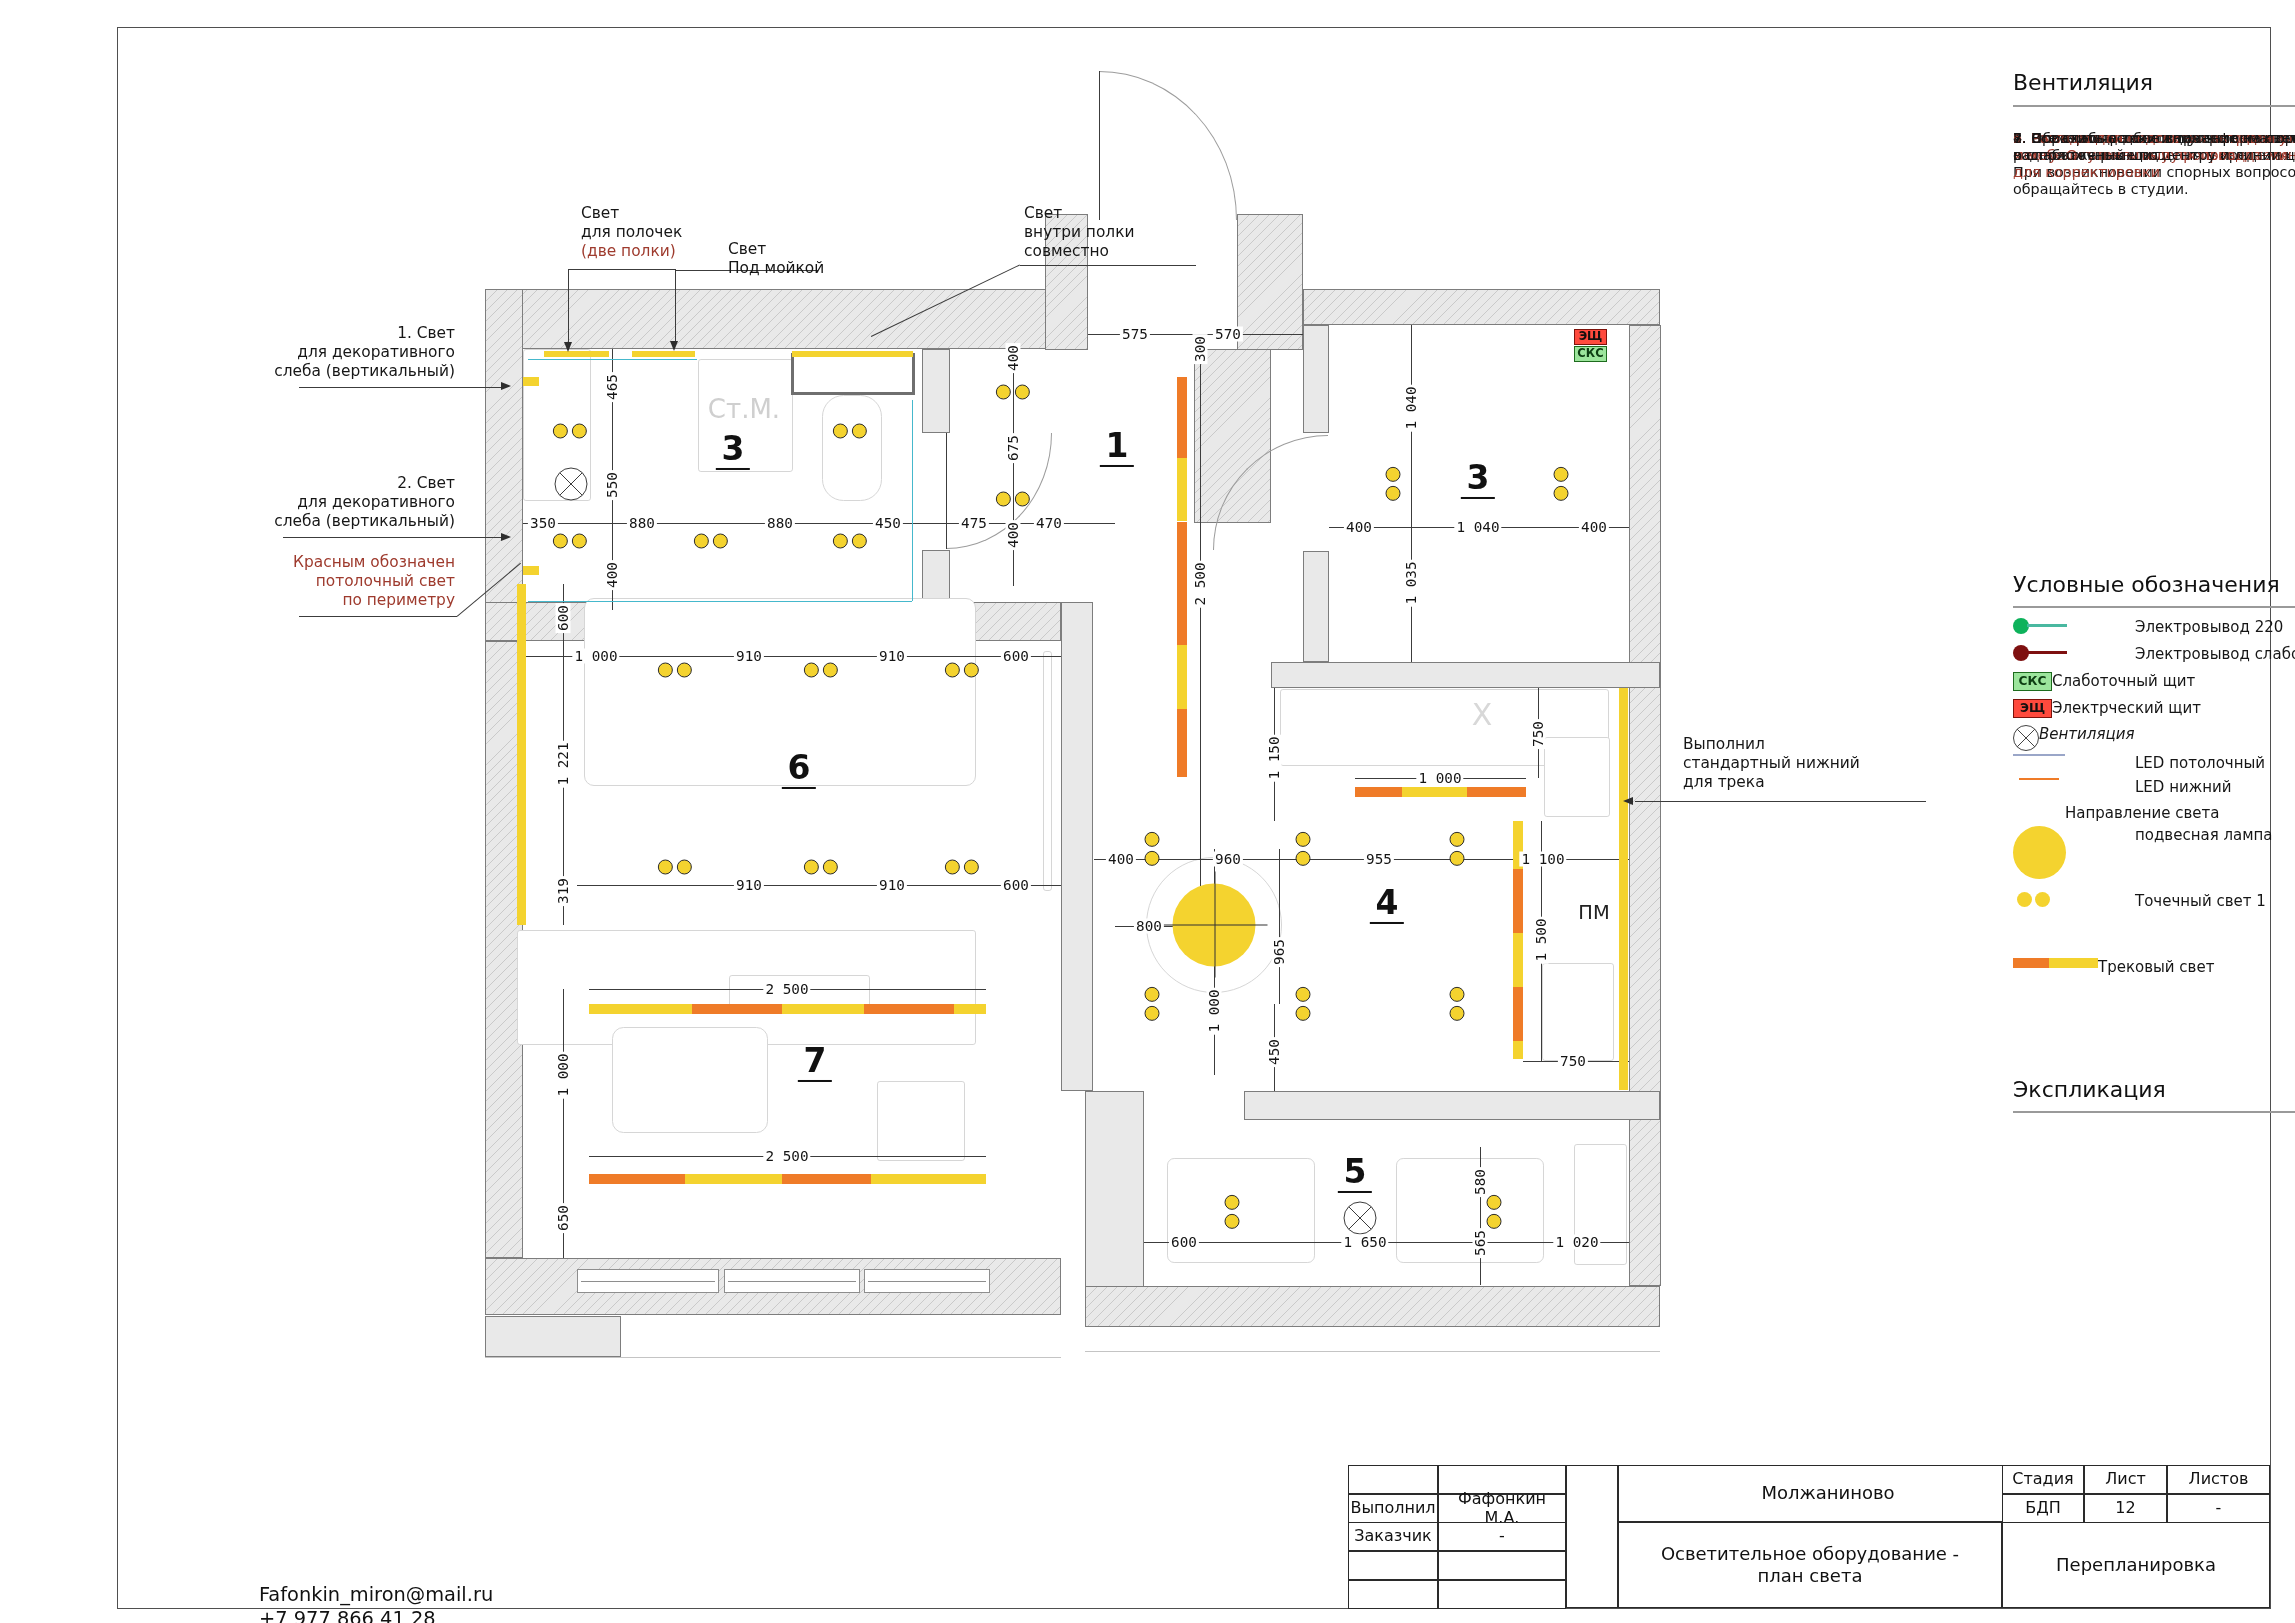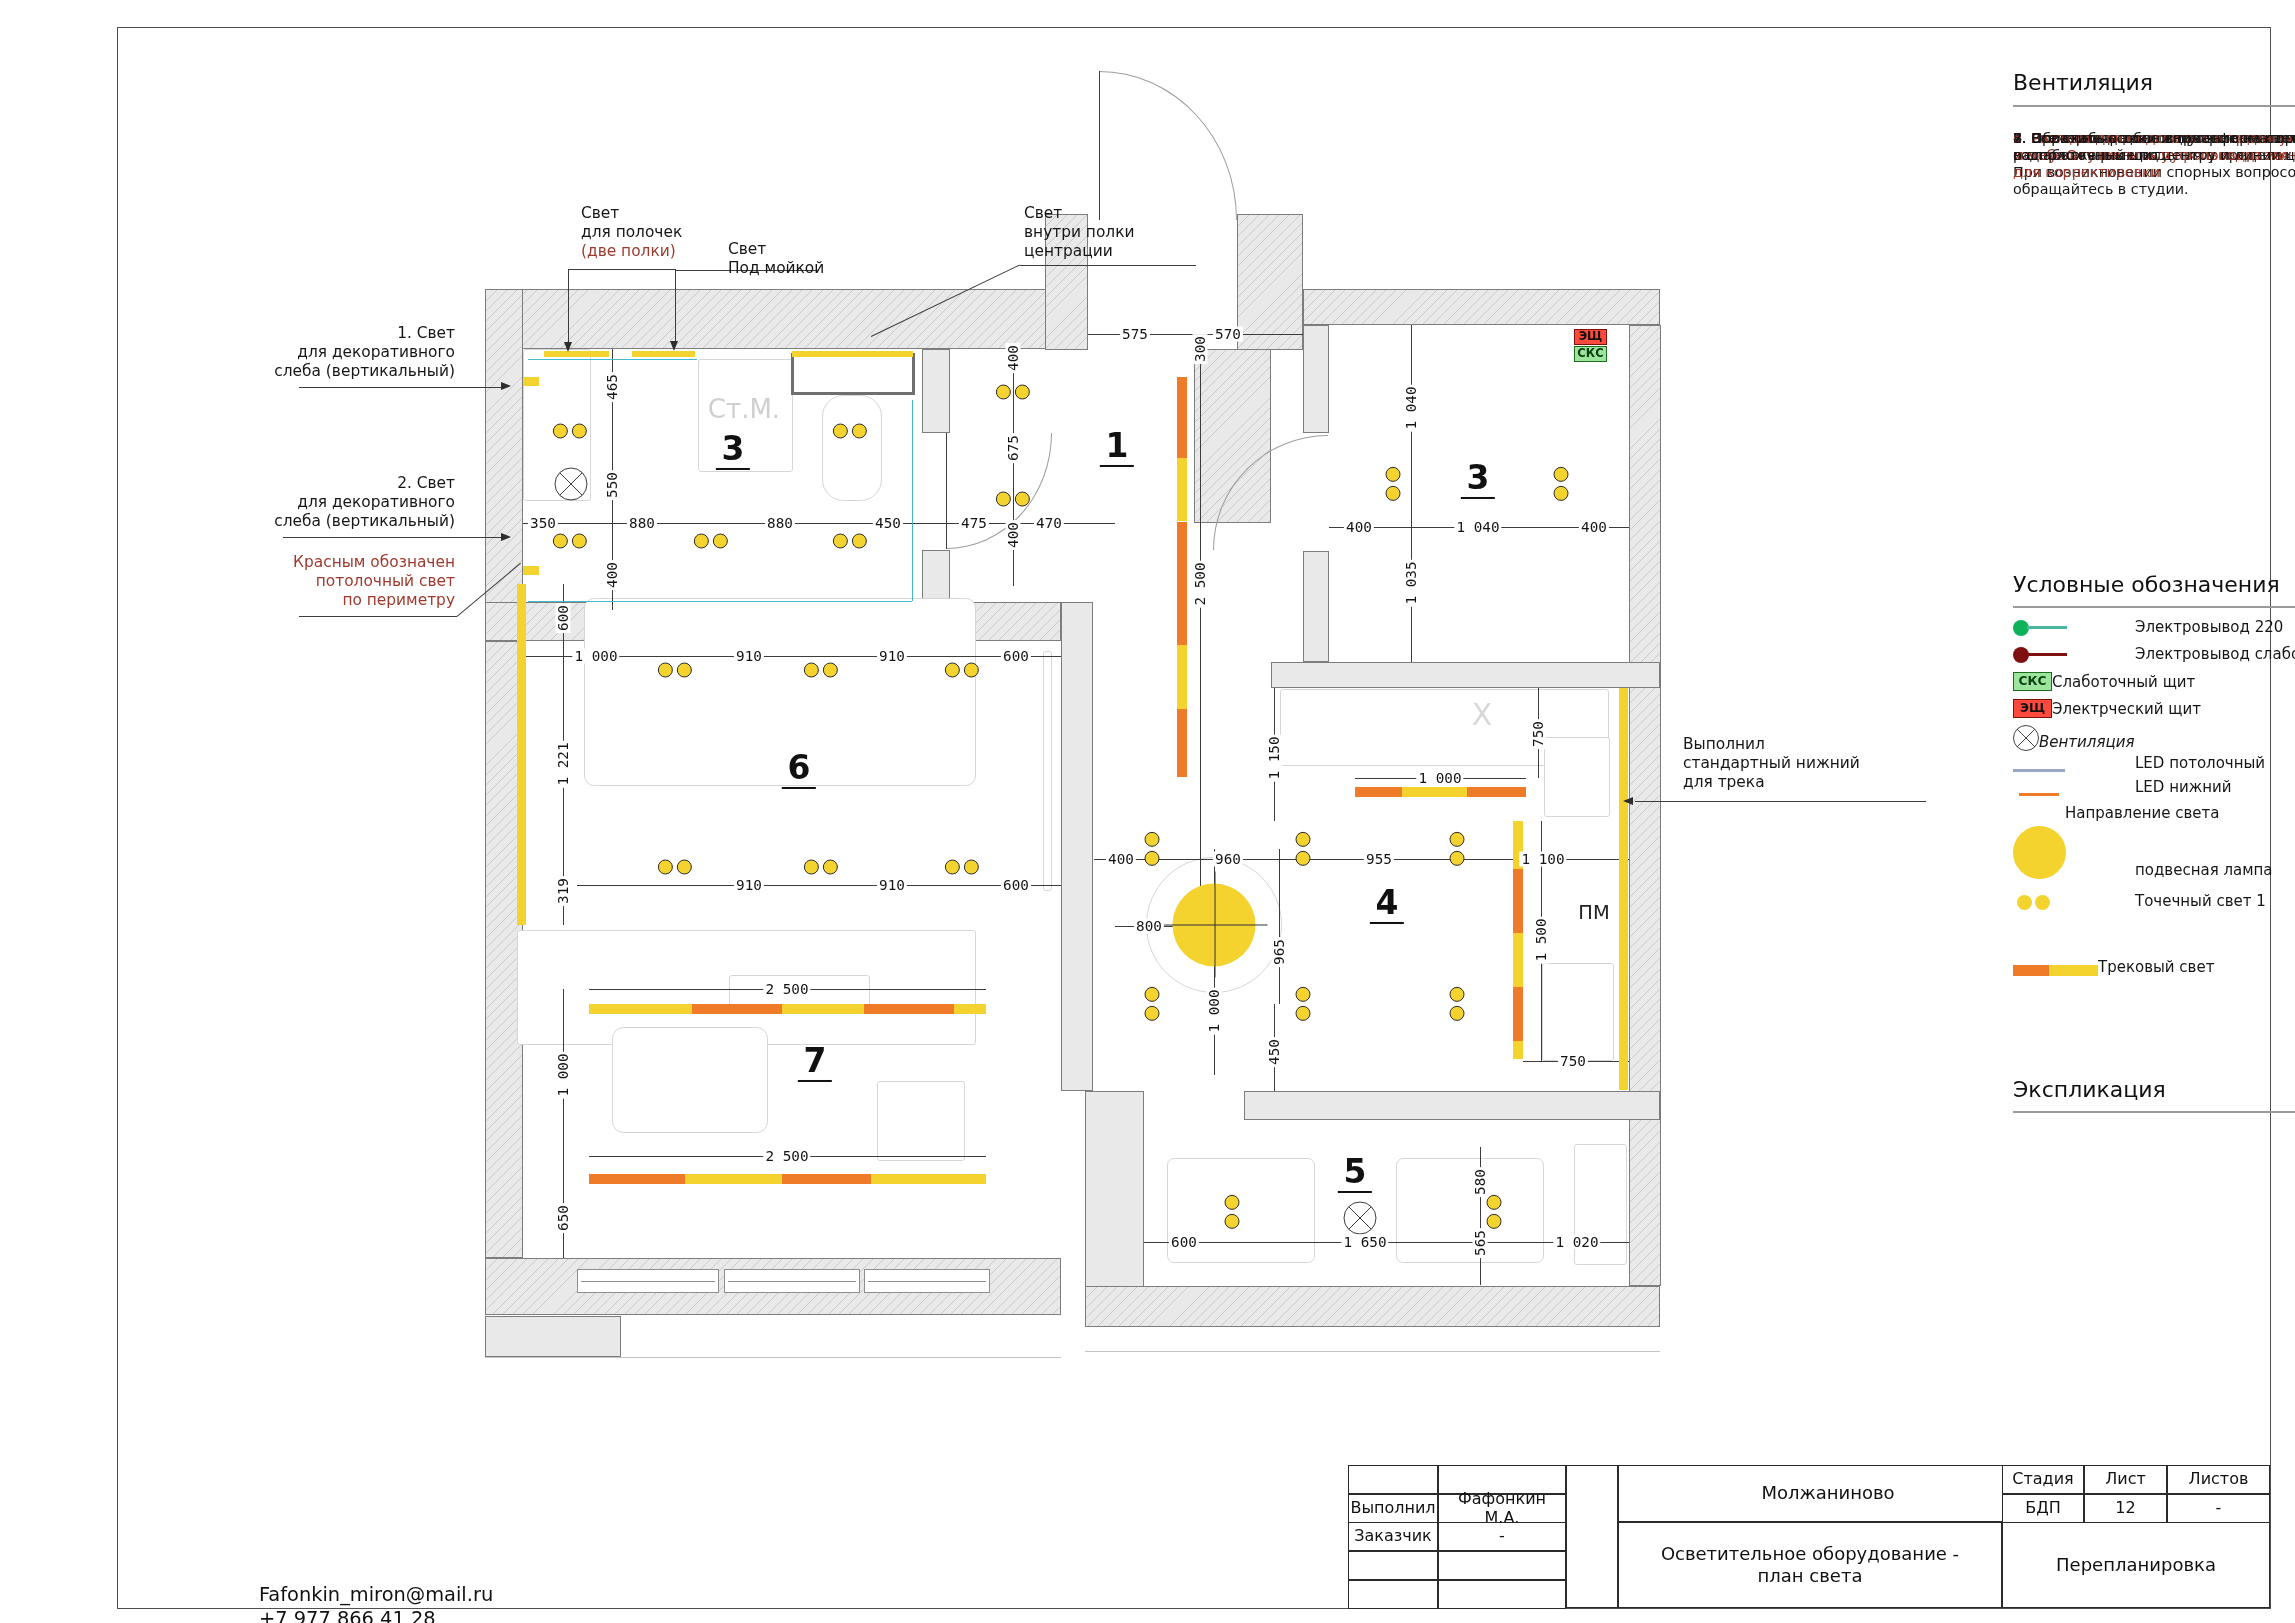--- a/index.html
+++ b/index.html
@@ -50,21 +50,21 @@
   
   .ann{position:absolute;font-size:15.4px;line-height:1.24;color:#161616;z-index:7}
   .ann.right{text-align:right}
   .ann .red{color:#9e3a2d}
   
   .h{position:absolute;font-size:22px;color:#111;white-space:nowrap}
   .hu{position:absolute;height:2.9px;background:#9a9a9a}
   .notes{position:absolute;left:1895px;top:102px;width:364px}
   .note{font-size:14.3px;line-height:1.2;margin:0 0 11.5px;color:#161616}
   .note.red{color:#9e3a2d}
-  .lrow{position:absolute;left:1895px;display:flex;align-items:flex-end}
+  .lrow{position:absolute;left:1895px;display:flex;align-items:flex-start}
   .lic{width:122px;flex:none;display:flex;align-items:center}
   .llab{font-size:15px;color:#161616;white-space:nowrap}
   .ic-dot220::before{content:"";width:16px;height:16px;border-radius:50%;background:#0db25b;flex:none}
   .ic-dot220::after{content:"";width:40px;height:2.2px;background:#49b8a0;flex:none;margin-left:-2.2px}
   .ic-dotlow::before{content:"";width:16px;height:16px;border-radius:50%;background:#7e1010;flex:none}
   .ic-dotlow::after{content:"";width:40px;height:2.2px;background:#7e1010;flex:none;margin-left:-2.2px}
   .ic-tagg,.ic-tagr{width:39px;height:19.4px;display:flex;align-items:center;justify-content:center;
       font-weight:bold;font-size:12.2px;box-sizing:border-box}
   .ic-tagg{background:#9ce59c;border:1.4px solid #1d6b1d;color:#0d3d12}
   .ic-tagr{background:#ff4a3d;border:1.4px solid #7d120b;color:#16100f}
@@ -439,21 +439,21 @@
   </div>
 
   <div class="ann" style="left:610px;top:212px">
     <div>Свет</div>
     <div>Под мойкой</div>
   </div>
 
   <div class="ann" style="left:906px;top:176px">
     <div>Свет</div>
     <div>внутри полки</div>
-    <div>центрации</div>
+    <div>совместно</div>
   </div>
 
   <div class="ann right" style="left:118px;top:296px;width:219px">
     <div>1. Свет</div>
     <div>для декоративного</div>
     <div>слеба (вертикальный)</div>
   </div>
 
   <div class="ann right" style="left:118px;top:446px;width:219px">
     <div>2. Свет</div>

